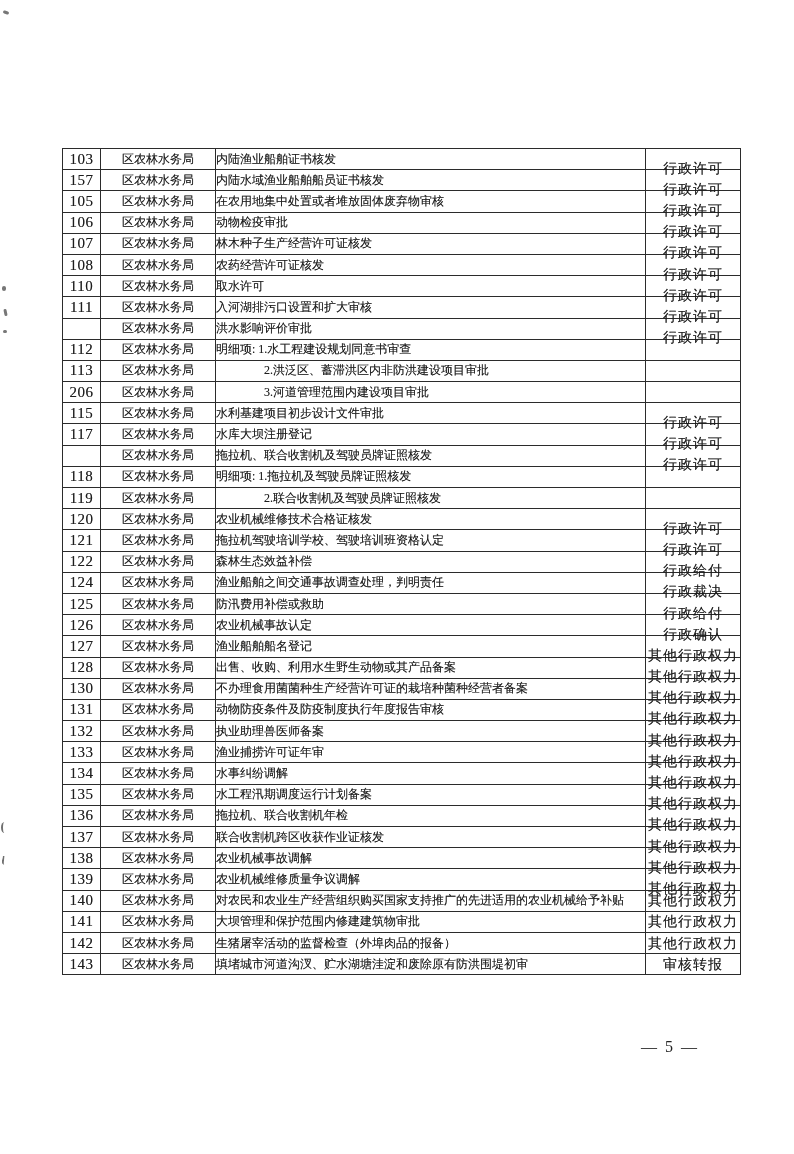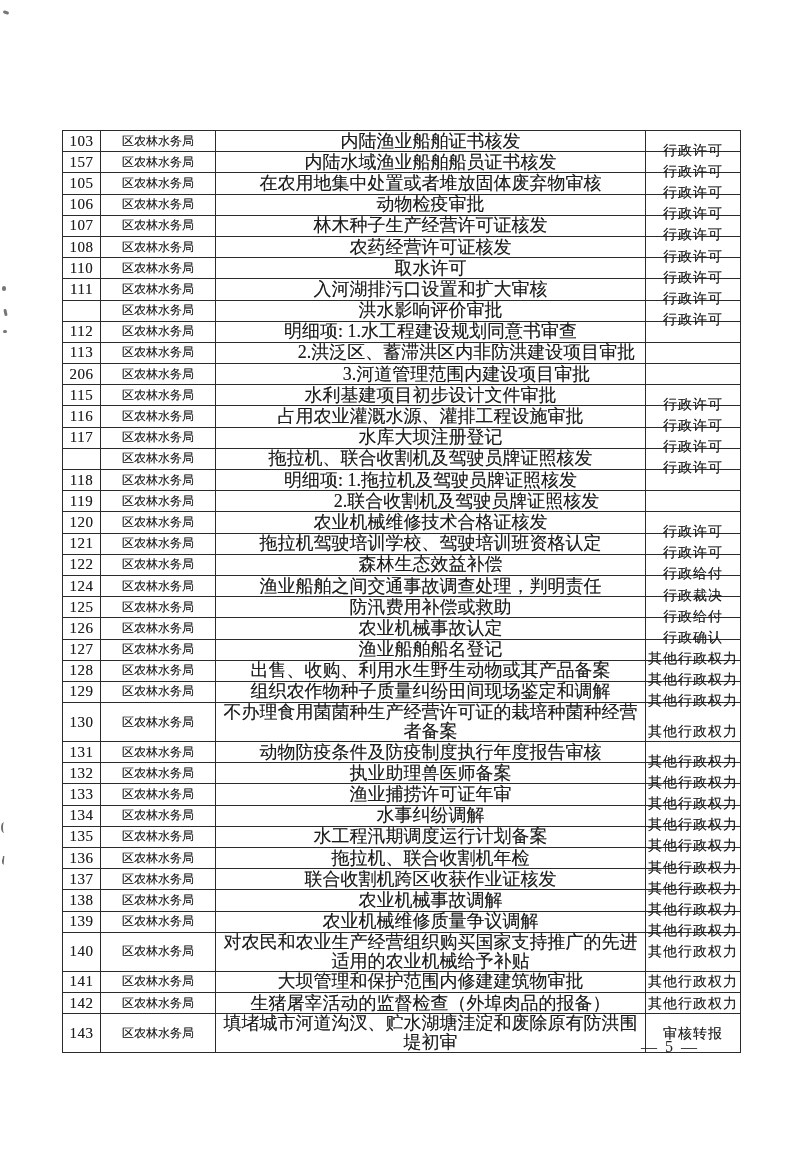--- a/index.html
+++ b/index.html
@@ -6,21 +6,21 @@
   body { width: 794px; height: 1154px; overflow: hidden; background: #ffffff; }
   .page {
     position: relative;
     width: 794px; height: 1154px;
     background: #ffffff;
     font-family: "Liberation Serif", "DejaVu Serif", serif;
     color: #1d1d1d;
   }
   table.permits {
     position: absolute;
-    left: 62px; top: 130px;
+    left: 62px; top: 148px;
     width: 678px;
     border-collapse: collapse;
     table-layout: fixed;
   }
   table.permits td {
     border: 1.6px solid #2b2b2b;
     height: 20.2px;
     padding: 0;
     vertical-align: middle;
     line-height: 19px;
@@ -33,22 +33,22 @@
     text-align: center;
     font-size: 15px;
     font-family: "Liberation Serif", "DejaVu Serif", serif;
     letter-spacing: 0.5px;
   }
   td.c-agency {
     text-align: center;
     font-size: 12px;
   }
   td.c-item {
-    text-align: center;
-    font-size: 18px;
+    text-align: left;
+    font-size: 12px;
     padding: 0 5px 0 7px;
   }
   td.c-cat {
     text-align: center;
     font-size: 14px;
     text-decoration: underline;
   }
   td.c-cat span { display: inline-block; letter-spacing: 1px; }
   td.c-cat span.cat-shift { transform: translateY(9px); }
   .page-number {
@@ -161,26 +161,20 @@
           <td class="c-item"><span>　　　　3.河道管理范围内建设项目审批</span></td>
           <td class="c-cat"><span class="cat-shift"></span></td>
         </tr>
         <tr>
           <td class="c-no"><span>115</span></td>
           <td class="c-agency"><span>区农林水务局</span></td>
           <td class="c-item"><span>水利基建项目初步设计文件审批</span></td>
           <td class="c-cat"><span class="cat-shift">行政许可</span></td>
         </tr>
         <tr>
-          <td class="c-no"><span>116</span></td>
-          <td class="c-agency"><span>区农林水务局</span></td>
-          <td class="c-item"><span>占用农业灌溉水源、灌排工程设施审批</span></td>
-          <td class="c-cat"><span class="cat-shift">行政许可</span></td>
-        </tr>
-        <tr>
           <td class="c-no"><span>117</span></td>
           <td class="c-agency"><span>区农林水务局</span></td>
           <td class="c-item"><span>水库大坝注册登记</span></td>
           <td class="c-cat"><span class="cat-shift">行政许可</span></td>
         </tr>
         <tr>
           <td class="c-no"><span></span></td>
           <td class="c-agency"><span>区农林水务局</span></td>
           <td class="c-item"><span>拖拉机、联合收割机及驾驶员牌证照核发</span></td>
           <td class="c-cat"><span class="cat-shift">行政许可</span></td>
@@ -239,26 +233,20 @@
           <td class="c-item"><span>渔业船舶船名登记</span></td>
           <td class="c-cat"><span class="cat-shift">其他行政权力</span></td>
         </tr>
         <tr>
           <td class="c-no"><span>128</span></td>
           <td class="c-agency"><span>区农林水务局</span></td>
           <td class="c-item"><span>出售、收购、利用水生野生动物或其产品备案</span></td>
           <td class="c-cat"><span class="cat-shift">其他行政权力</span></td>
         </tr>
         <tr>
-          <td class="c-no"><span>129</span></td>
-          <td class="c-agency"><span>区农林水务局</span></td>
-          <td class="c-item"><span>组织农作物种子质量纠纷田间现场鉴定和调解</span></td>
-          <td class="c-cat"><span class="cat-shift">其他行政权力</span></td>
-        </tr>
-        <tr>
           <td class="c-no"><span>130</span></td>
           <td class="c-agency"><span>区农林水务局</span></td>
           <td class="c-item"><span>不办理食用菌菌种生产经营许可证的栽培种菌种经营者备案</span></td>
           <td class="c-cat"><span class="cat-shift">其他行政权力</span></td>
         </tr>
         <tr>
           <td class="c-no"><span>131</span></td>
           <td class="c-agency"><span>区农林水务局</span></td>
           <td class="c-item"><span>动物防疫条件及防疫制度执行年度报告审核</span></td>
           <td class="c-cat"><span class="cat-shift">其他行政权力</span></td>

